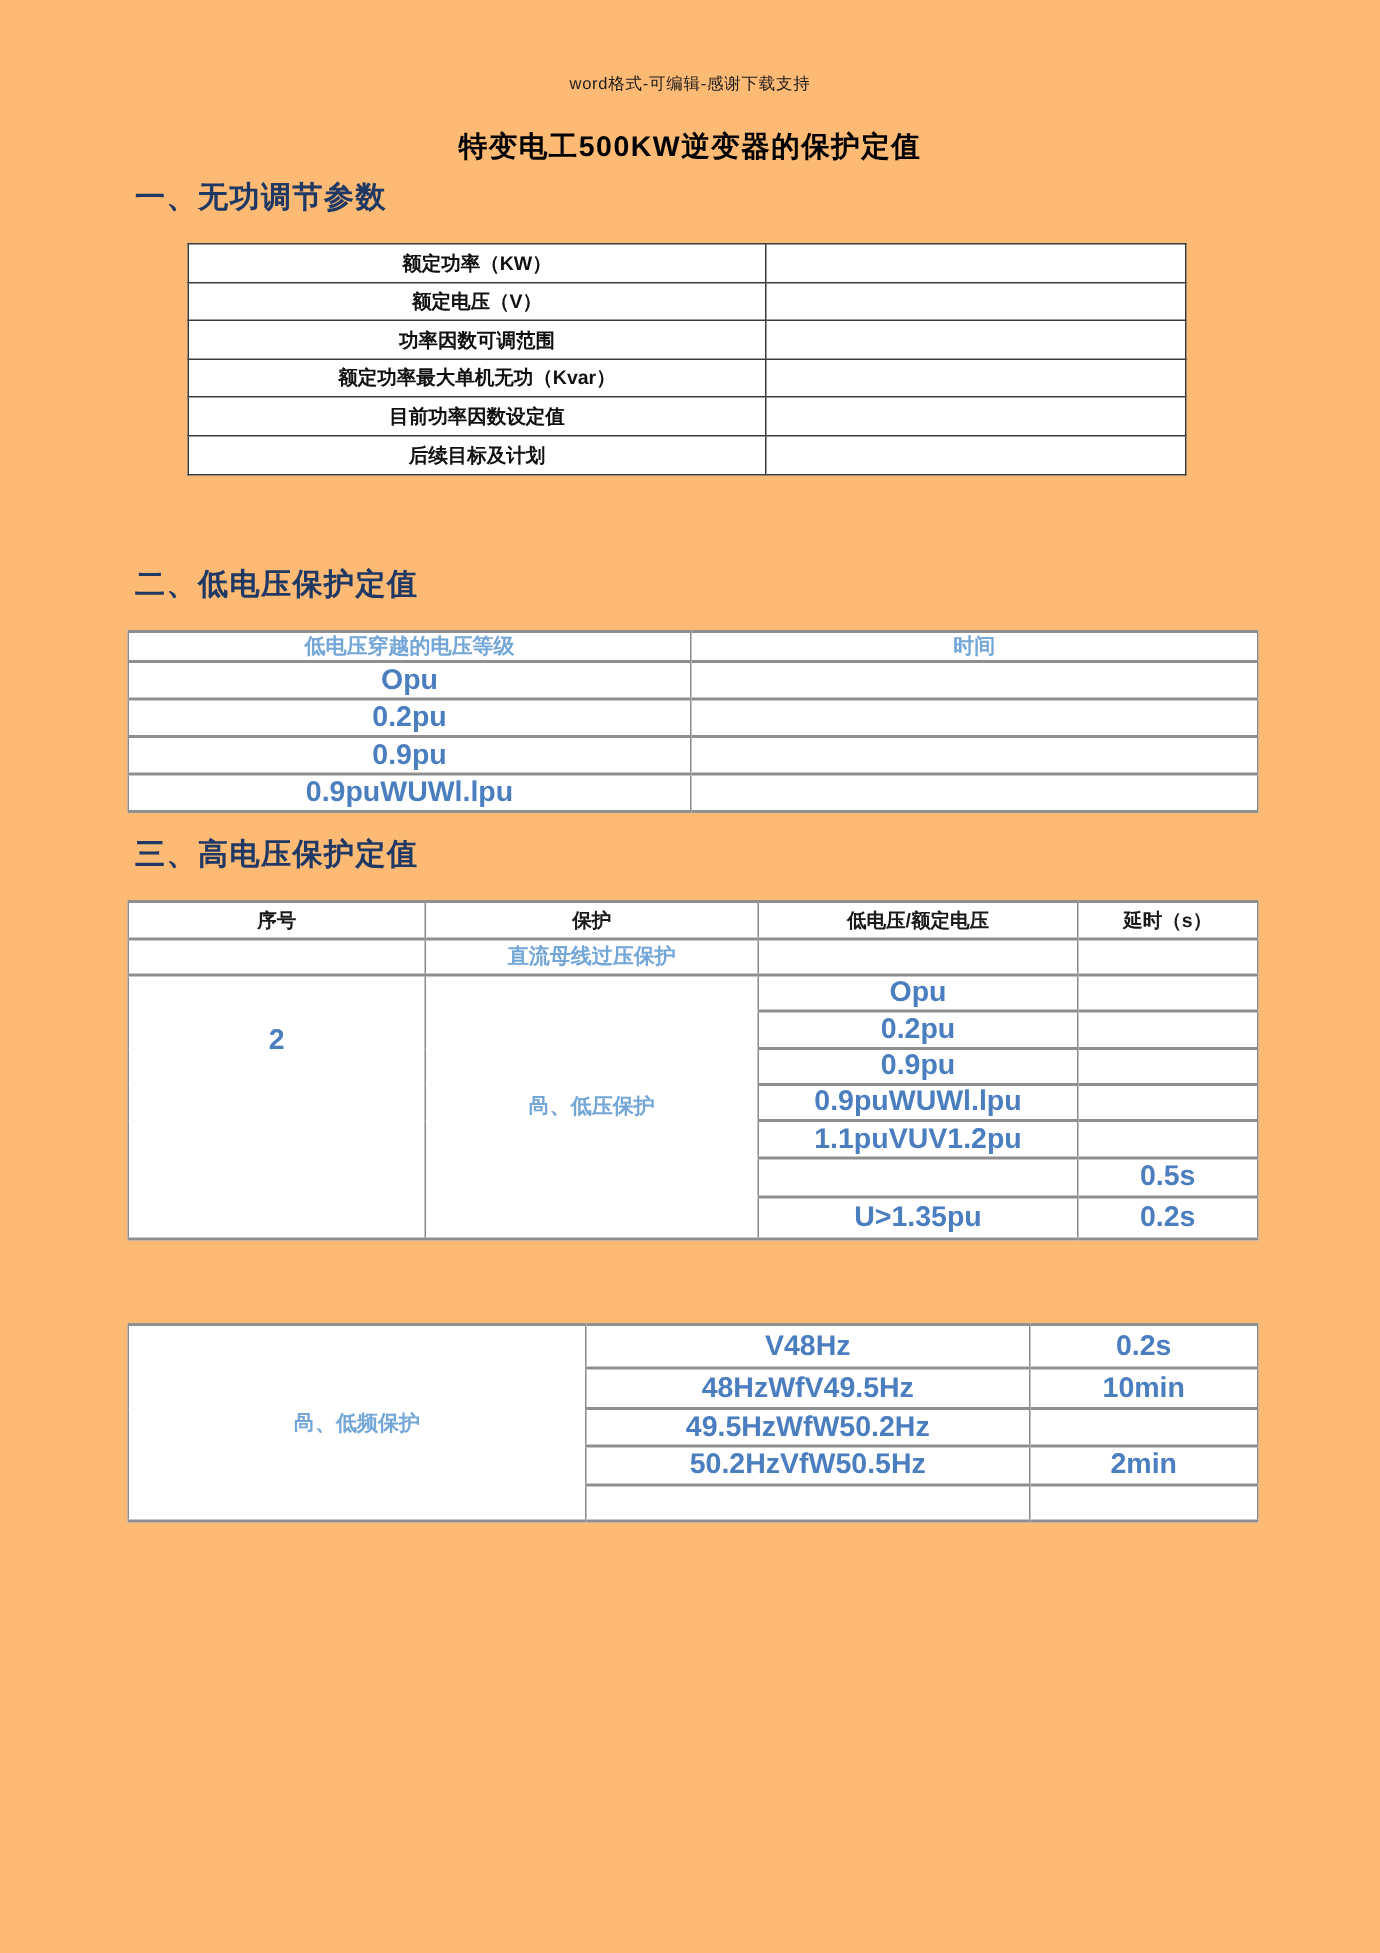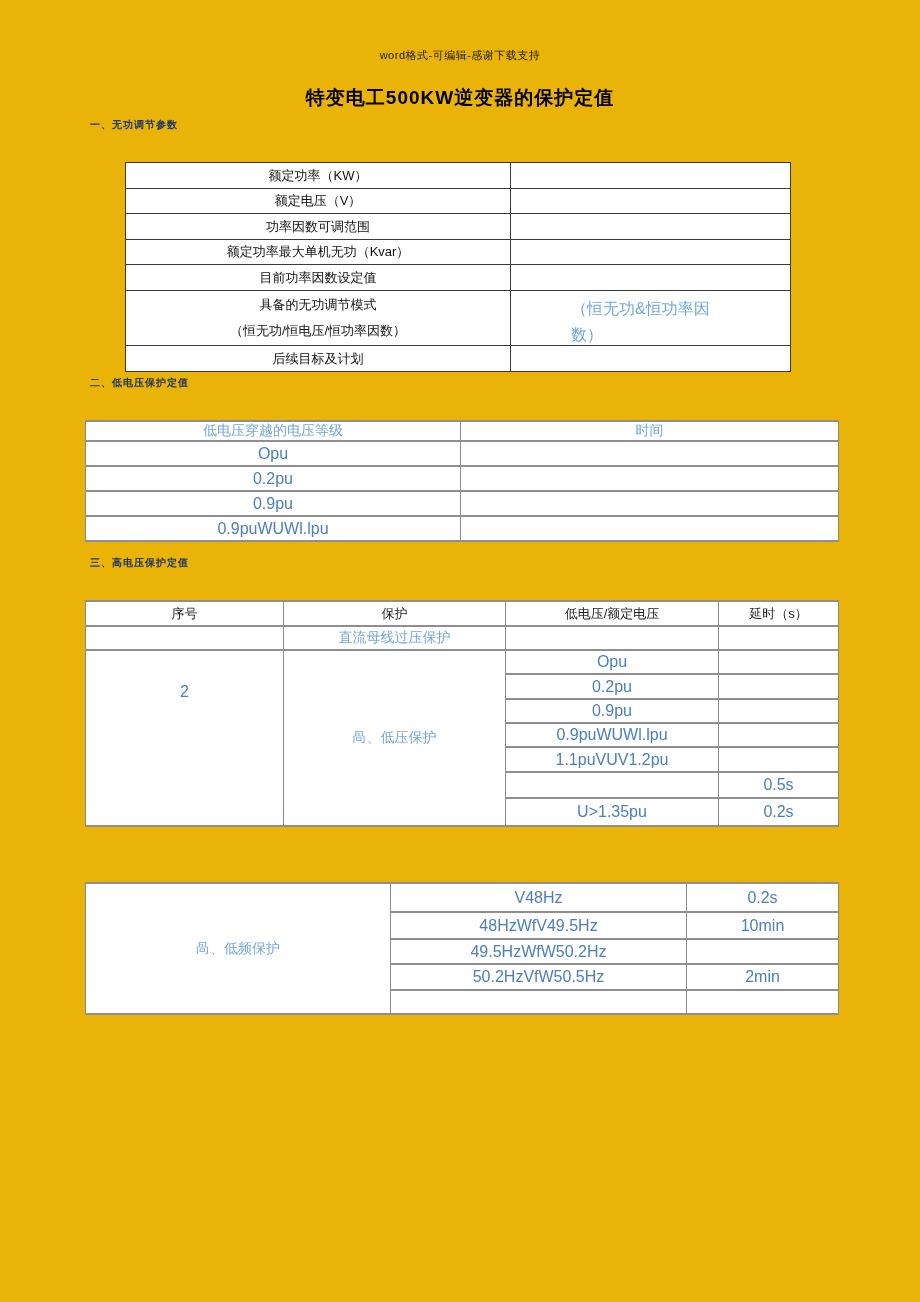--- a/index.html
+++ b/index.html
@@ -1,38 +1,38 @@
 <!DOCTYPE html>
 <html><head>
 <meta charset="utf-8">
 <style>
   html,body { margin:0; padding:0; background:#ffffff; }
   .page {
-    position:relative; width:920px; height:1302px; background:#eab308;
+    position:relative; width:920px; height:1302px; background:#fdba74;
     font-family:"Liberation Sans", sans-serif; overflow:hidden;
   }
   .watermark {
     position:absolute; top:48px; left:0; width:100%; text-align:center;
     font-size:11px; color:#1a1a1a; letter-spacing:0.5px;
   }
   .doc-title {
     position:absolute; top:85px; left:0; width:100%; text-align:center;
     font-size:19px; font-weight:bold; color:#000000; letter-spacing:1px;
   }
   .sec-heading {
-    position:absolute; left:90px; font-size:10px; font-weight:bold; color:#1f3864;
+    position:absolute; left:90px; font-size:20px; font-weight:bold; color:#1f3864;
     letter-spacing:1px;
   }
   #heading-1 { top:118px; }
   #heading-2 { top:376px; }
   #heading-3 { top:556px; }
   #heading-4 { top:885px; }
 
   table { border-collapse:collapse; table-layout:fixed; position:absolute; background:#fff; }
-  td, th { padding:0; text-align:center; vertical-align:middle; overflow:visible; font-weight:normal; }
+  td, th { padding:0; text-align:center; vertical-align:middle; overflow:visible; font-weight:bold; }
 
   
   .t1 { left:125px; top:162px; width:665px; }
   .t1 td { border:1px solid #3a3a3a; font-size:13px; color:#111111; }
   .t1 .lbl2 div { line-height:26px; }
   .cell-rel { position:relative; }
   .overflow-val {
     position:absolute; left:60px; top:5px; width:170px; text-align:left;
     font-size:16px; line-height:26px; color:#6fa8dc; z-index:3;
   }
@@ -41,21 +41,21 @@
   .grid { left:85px; width:753px; }
   .grid td, .grid th {
     border-left:1px solid #8a8a8a; border-right:1px solid #8a8a8a;
     border-top:2px solid #8f8f8f; border-bottom:2px solid #8f8f8f;
   }
   .t2 { top:420px; }
   .t3 { top:600px; }
   .t4 { top:882px; }
 
   .blue-l { color:#74a7d8; font-size:14px; }      
-  .blue-v { color:#4a7ebf; font-size:16px; }      
+  .blue-v { color:#4a7ebf; font-size:19px; }      
   .black-h { color:#1a1a1a; font-size:13px; }     
 
   .seq-cell { vertical-align:top; padding-top:32px; }
 </style>
 </head>
 <body>
 
 <div class="page">
 
   <div class="watermark">word格式-可编辑-感谢下载支持</div>
@@ -81,32 +81,20 @@
       <td>功率因数可调范围</td>
       <td></td>
     </tr>
     <tr style="height:25px">
       <td>额定功率最大单机无功（Kvar）</td>
       <td></td>
     </tr>
     <tr style="height:26px">
       <td>目前功率因数设定值</td>
       <td></td>
-    </tr>
-    <tr style="height:55px">
-      <td class="lbl2">
-        <div>具备的无功调节模式</div>
-        <div>（恒无功/恒电压/恒功率因数）</div>
-      </td>
-      <td class="cell-rel">
-        <div class="overflow-val">
-          <div>（恒无功&amp;恒功率因</div>
-          <div>数）</div>
-        </div>
-      </td>
     </tr>
     <tr style="height:26px">
       <td>后续目标及计划</td>
       <td></td>
     </tr>
   </tbody>
     </table>
 
   <div class="sec-heading" id="heading-2">二、低电压保护定值</div>
 

